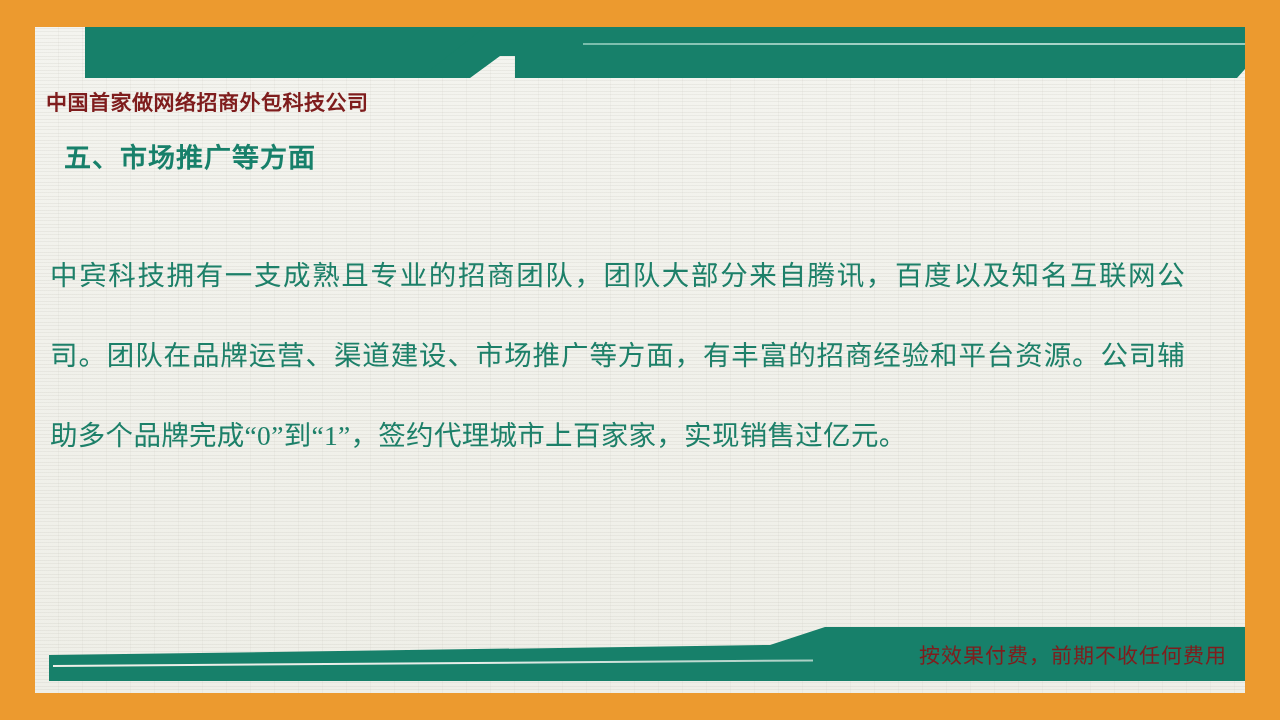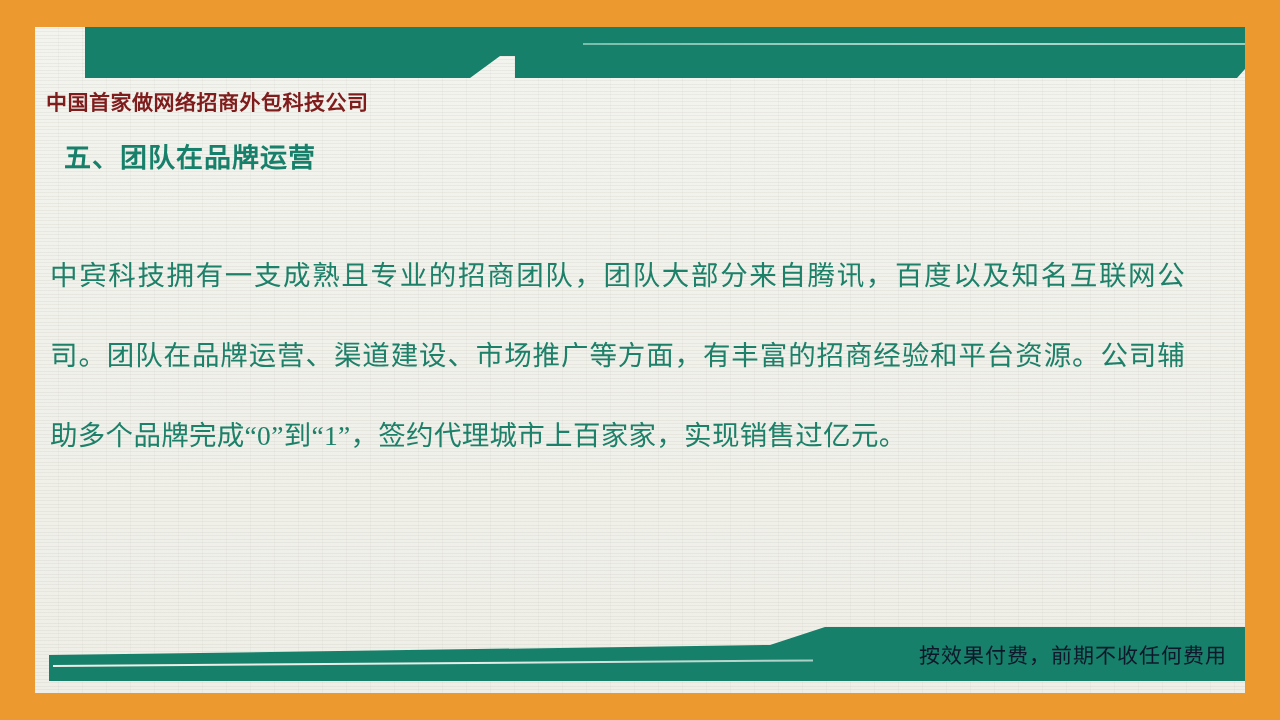--- a/index.html
+++ b/index.html
@@ -167,40 +167,40 @@
     height: 2px;
     background: linear-gradient(to right, #EFEFE8 0%, #E7EDE9 55%, #A9CFC4 100%);
     transform: rotate(-0.42deg);
     transform-origin: left center;
   }
   .footer-text {
     position: absolute;
     right: 18px;
     top: 14px;
     font-size: 21px;
-    color: #0f172a;
+    color: #7f1d1d;
     letter-spacing: 1px;
     white-space: nowrap;
   }
 </style>
 </head>
 <body>
 
 <div class="slide">
 
   <div class="canvas"></div>
 
   <div class="header-wrap">
     <div class="header-block"></div>
     <div class="header-block2"></div>
     <div class="header-hairline"></div>
   </div>
   <div class="header-title">中国首家做网络招商外包科技公司</div>
 
-  <div class="section-title">五、团队在品牌运营</div>
+  <div class="section-title">五、市场推广等方面</div>
 
   <div class="body-copy">中宾科技拥有一支成熟且专业的招商团队，团队大部分来自腾讯，百度以及知名互联网公司。团队在品牌运营、渠道建设、市场推广等方面，有丰富的招商经验和平台资源。公司辅助多个品牌完成“0”到“1”，签约代理城市上百家家，实现销售过亿元。</div>
 
   <div class="footer-wrap">
     <div class="footer-shape"></div>
     <div class="footer-hairline"></div>
     <div class="footer-text">按效果付费，前期不收任何费用</div>
   </div>
 
 </div>

